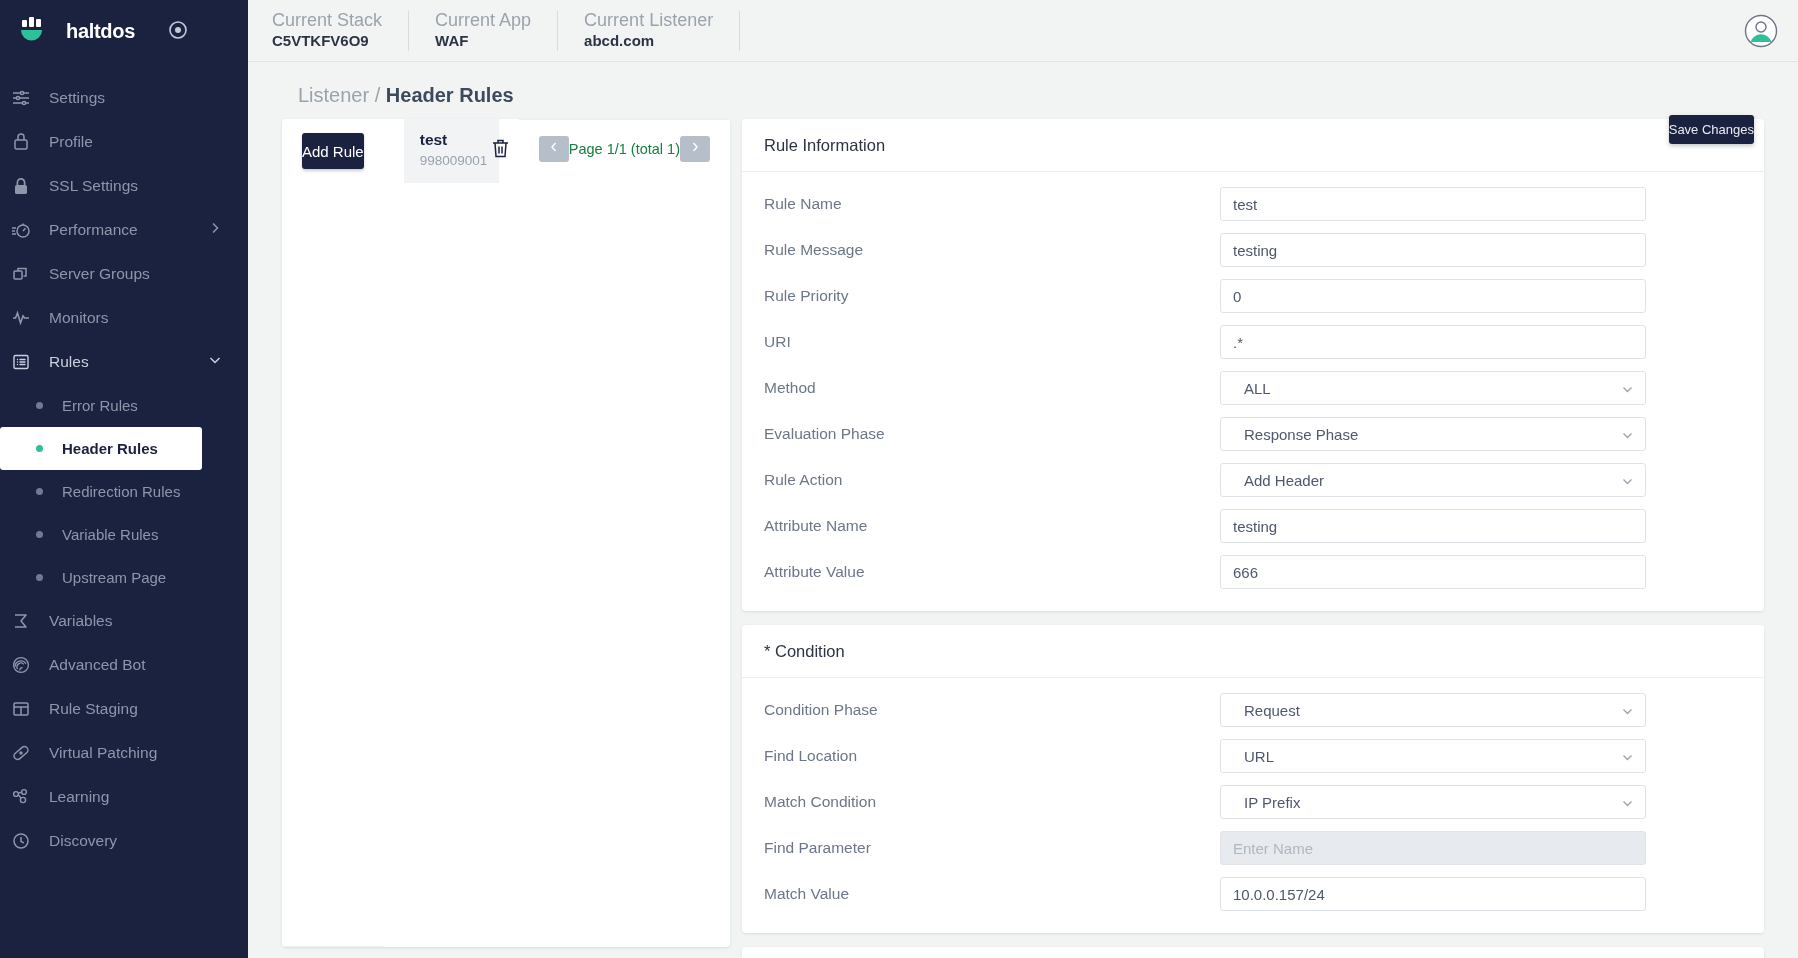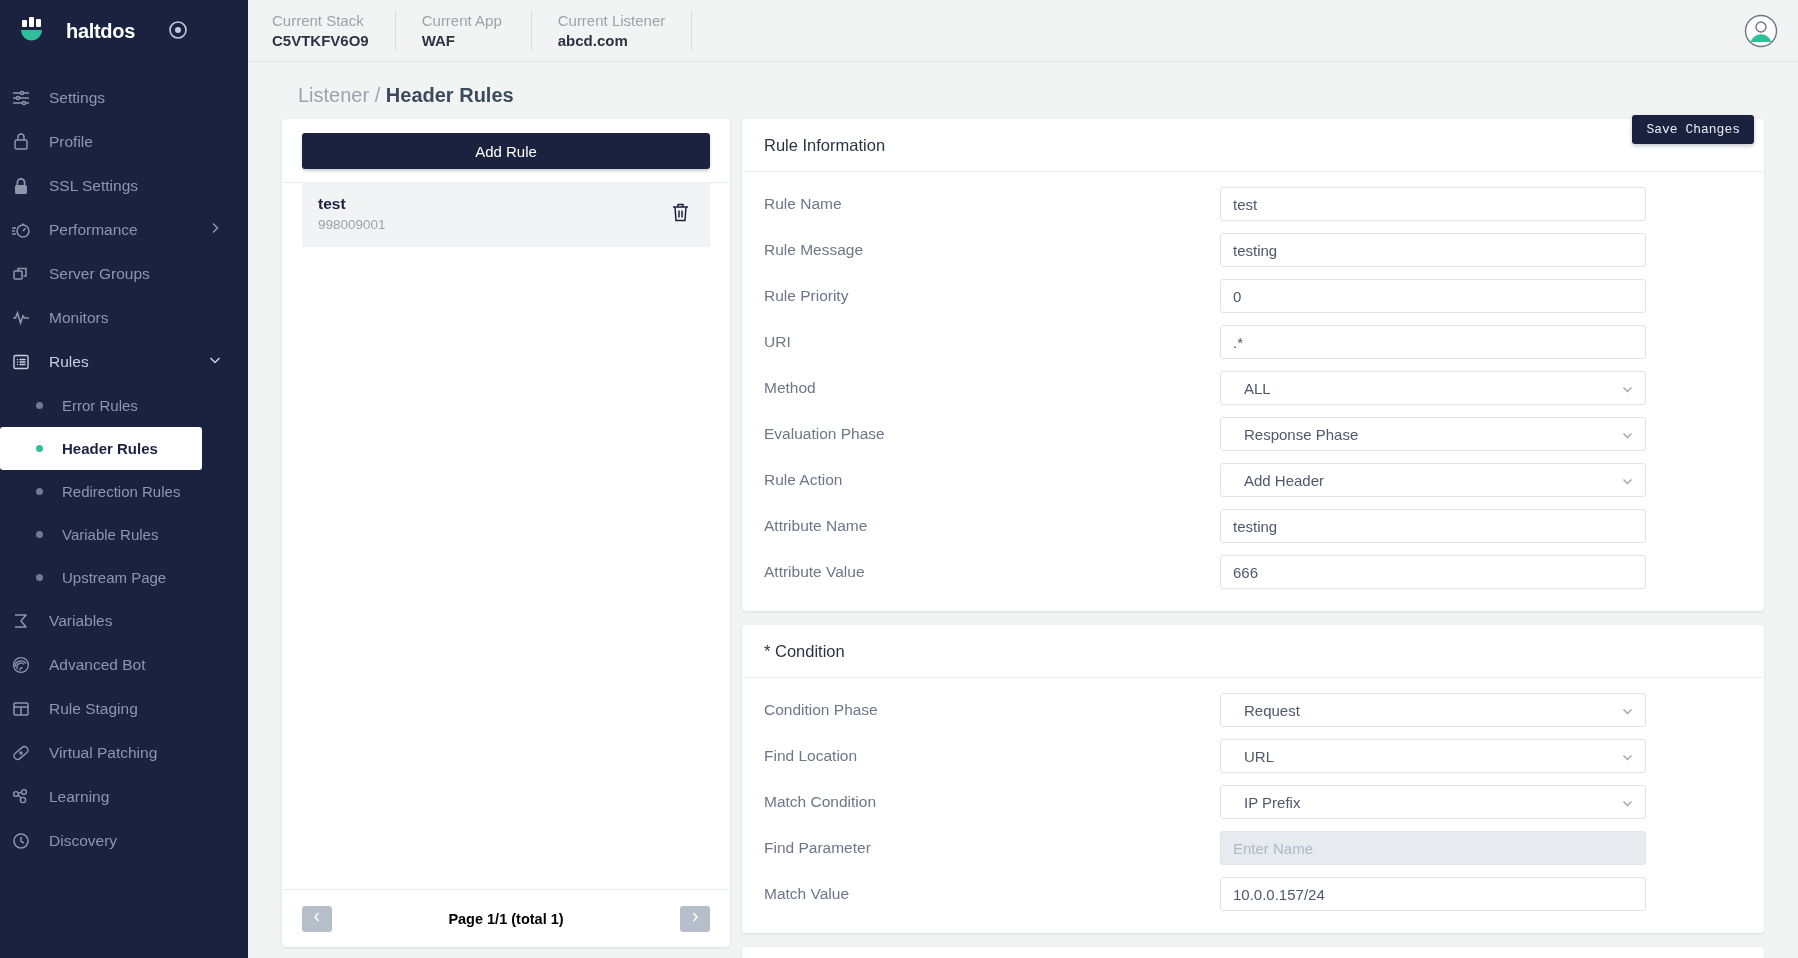--- a/index.html
+++ b/index.html
@@ -71,41 +71,41 @@
     border-bottom: 1px solid #e3e6e8;
     position: relative;
   }
   .ctx-group { display: flex; align-items: center; padding-left: 24px; height: 44px; }
   .ctx {
     padding: 0 26px 0 0; margin-right: 26px;
     border-right: 1px solid #d7dbdf;
     min-width: 110px;
   }
   .ctx:last-child { border-right: 1px solid #d7dbdf; }
-  .ctx-label { color: #9aa3ad; font-size: 15px; line-height: 19px; }
+  .ctx-label { color: #9aa3ad; font-size: 18px; line-height: 19px; }
   .ctx-value { color: #2c3444; font-size: 15px; font-weight: 700; line-height: 21px; }
   .avatar-wrap { position: absolute; right: 20px; top: 14px; }
 
   #content { flex: 1; overflow: hidden; position: relative; padding: 0 34px; }
   .breadcrumb {
     padding: 22px 0 12px 16px;
     font-size: 20px; color: #9aa3ad;
   }
   .breadcrumb .crumb-active { color: #3d4a5c; font-weight: 700; }
 
   .layout { display: flex; gap: 12px; align-items: flex-start; }
 
   
   .rules-card {
     width: 448px; flex: 0 0 448px;
     background: #ffffff;
     border-radius: 4px;
     box-shadow: 0 1px 3px rgba(20,30,50,.10);
     height: 828px;
-    display: flex; flex-direction: column;
+    display: flex; flex-direction: row;
     position: relative;
   }
   .add-rule-wrap { padding: 14px 20px 13px 20px; border-bottom: 1px solid #eceef0; }
   .btn-add {
     width: 100%; height: 36px;
     background: #1b2240; color: #ffffff;
     border: none; border-radius: 3px;
     font-size: 15px; font-family: inherit;
     cursor: pointer;
     box-shadow: 0 2px 3px rgba(20,30,50,.22);
@@ -124,31 +124,31 @@
     border-top: 1px solid #eceef0;
     height: 58px; display: flex; align-items: center; justify-content: space-between;
     padding: 0 20px;
   }
   .pager-btn {
     width: 30px; height: 26px; border: none; border-radius: 3px;
     background: #b6bec9; color: #ffffff; font-size: 13px;
     cursor: pointer; font-family: inherit;
     display: flex; align-items: center; justify-content: center;
   }
-  .pager-text { color: #000000; font-size: 14.5px; font-weight: bold; }
+  .pager-text { color: #15803d; font-size: 14.5px; }
 
   
   .forms { flex: 1; min-width: 0; position: relative; }
   .save-wrap { height: 0; position: relative; }
   .btn-save {
     position: absolute; right: 10px; top: -4px;
     background: #1b2240; color: #e9ecf2;
     border: none; border-radius: 3px;
-    font-size: 13px; font-family: Liberation Mono, monospace;
-    padding: 7px 14px; cursor: pointer;
+    font-size: 13px; font-family: Liberation Sans, sans-serif;
+    padding: 7px 0; cursor: pointer;
     box-shadow: 0 2px 4px rgba(20,30,50,.25);
     z-index: 5;
   }
   .card {
     background: #ffffff; border-radius: 4px;
     box-shadow: 0 1px 3px rgba(20,30,50,.10);
     margin-bottom: 14px;
   }
   .card-head {
     padding: 17px 22px 16px 22px;

